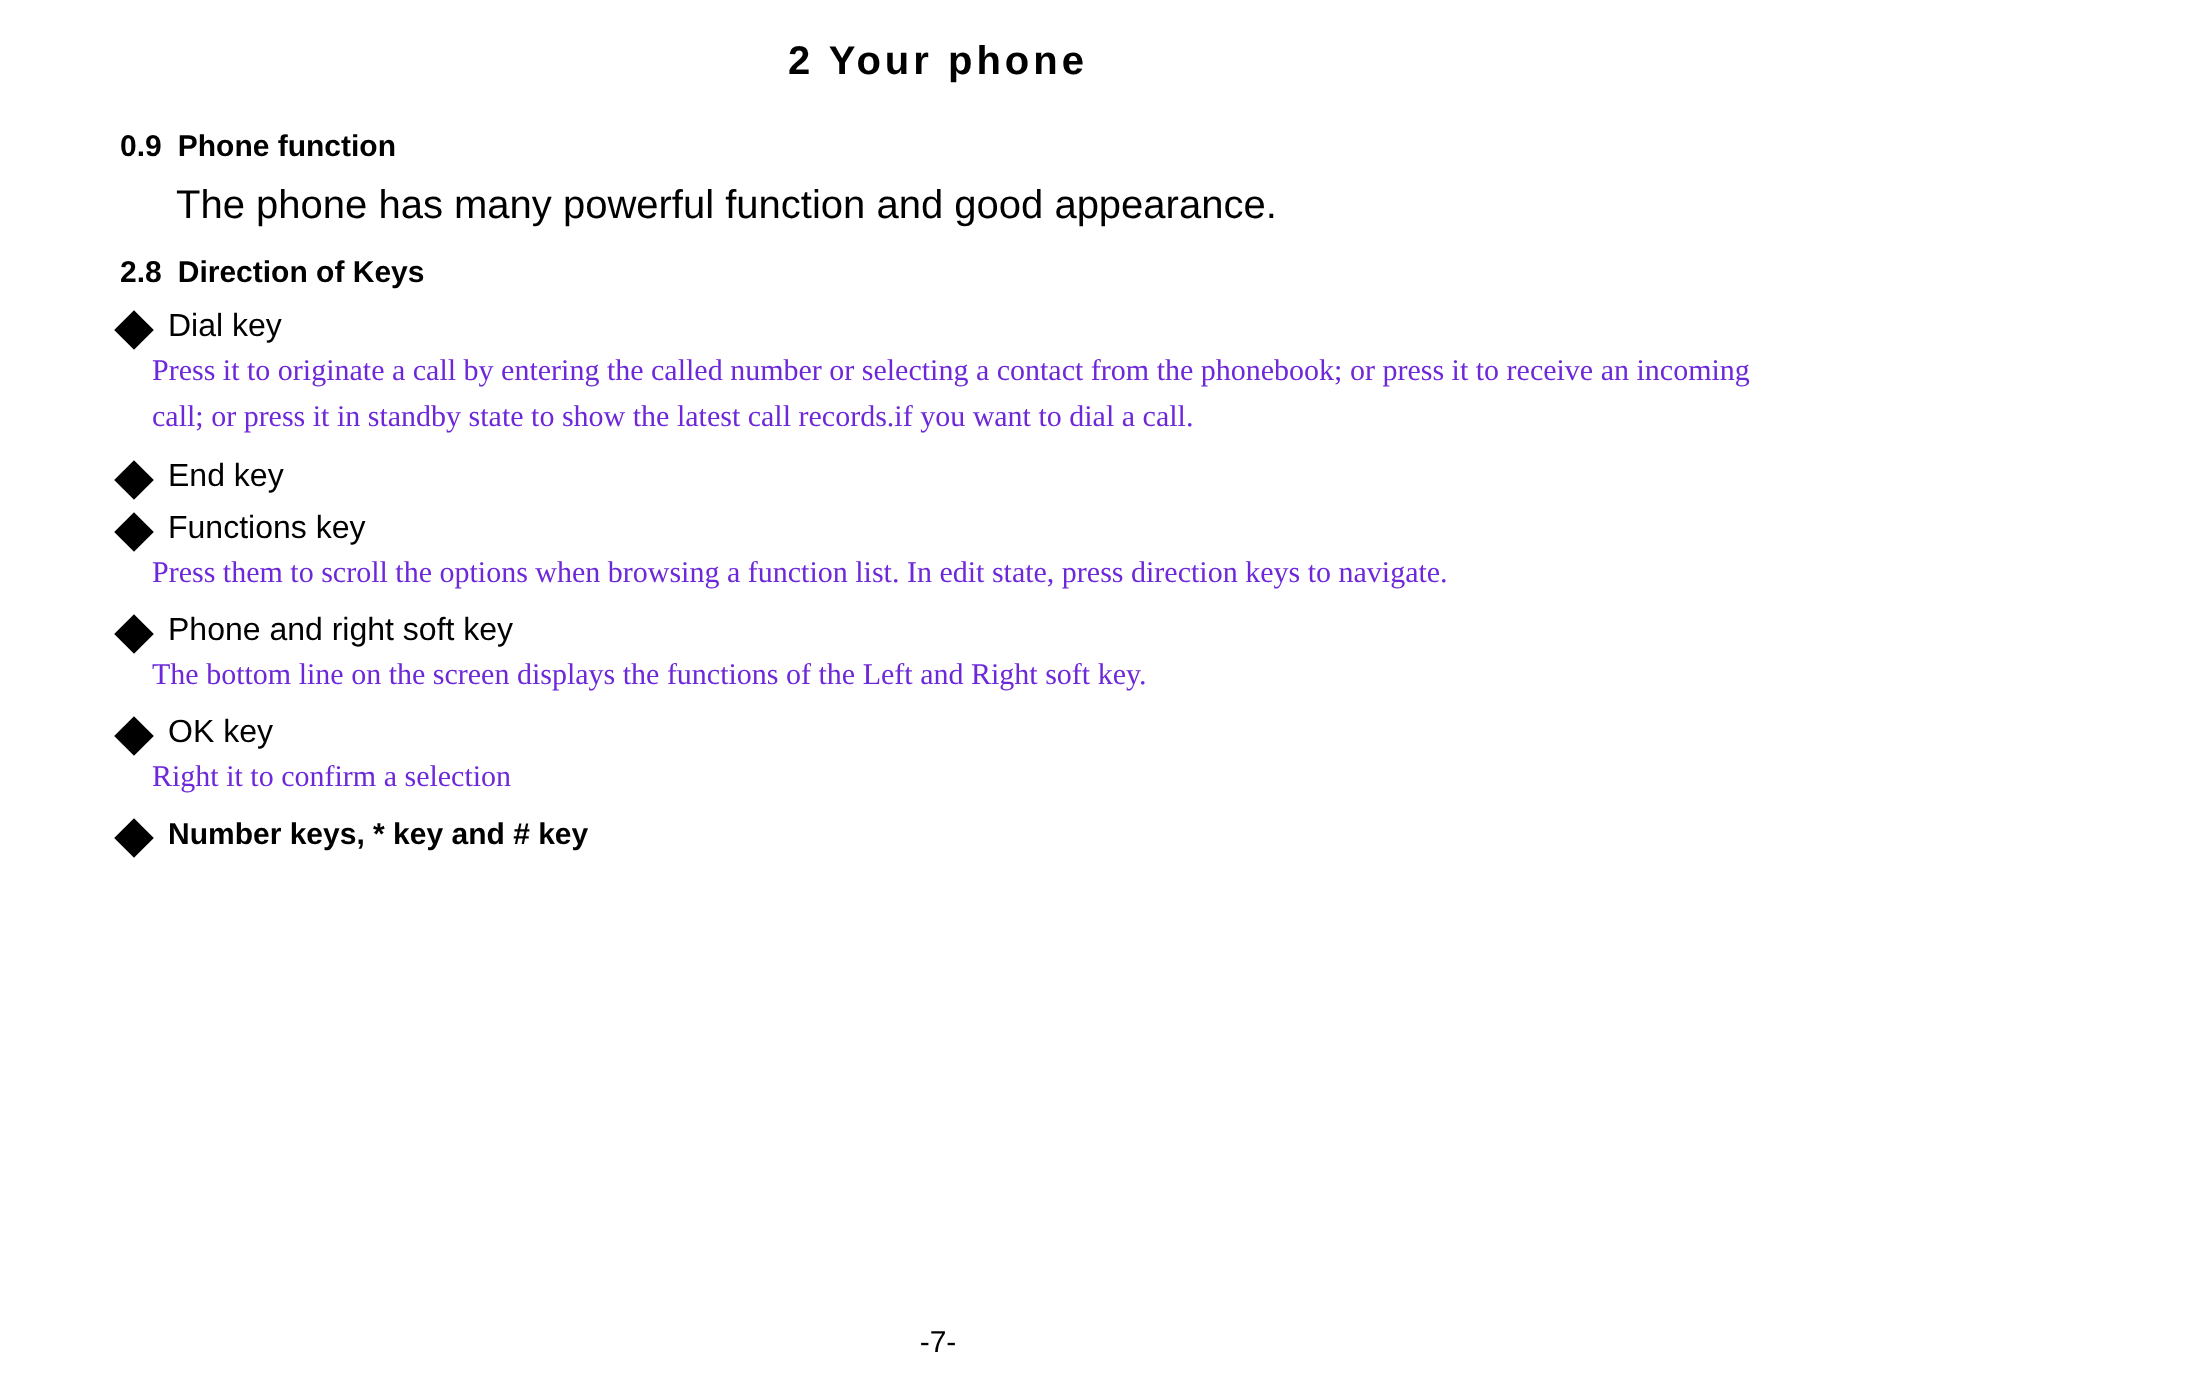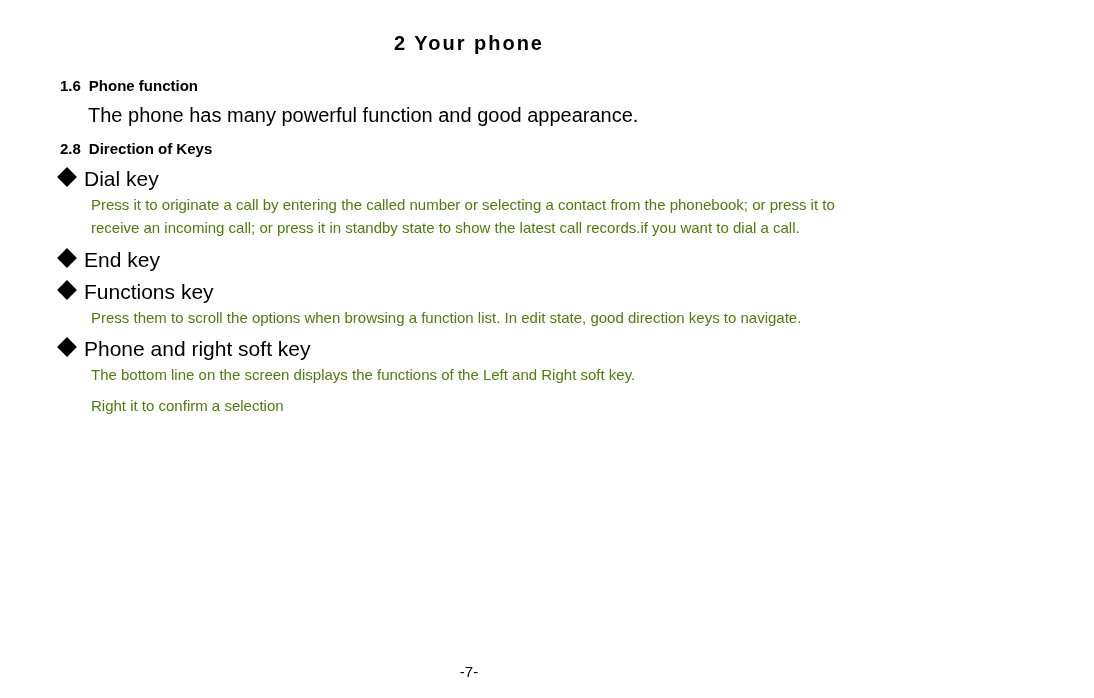--- a/index.html
+++ b/index.html
@@ -14,21 +14,21 @@
       background: #ffffff;
       font-family: Arial, sans-serif;
       font-size: 15px;
       color: #000000;
       overflow: hidden;
     }
 
     .page-container {
       width: 938px;
       height: 698px;
-      padding: 32px 60px 20px 60px;
+      padding: 20px 60px 20px 60px;
       position: relative;
     }
 
     .page-title {
       text-align: center;
       font-size: 20px;
       font-weight: bold;
       margin-bottom: 22px;
       letter-spacing: 2px;
     }
@@ -78,55 +78,56 @@
       width: 14px;
       height: 14px;
       background: #000000;
       transform: rotate(45deg);
       margin-right: 10px;
       margin-top: 3px;
       flex-shrink: 0;
     }
 
     .bullet-label {
-      font-size: 21px;
+      font-size: 16px;
       font-weight: normal;
       text-align: right;
     }
 
     .bullet-label-bold {
       font-size: 15px;
       font-weight: bold;
     }
 
     .bullet-desc {
-      margin-left: 31px;
+      margin-left: 16px;
       font-size: 15px;
       line-height: 1.55;
-      color: #4d7c0f;
+      color: #6d28d9;
+      font-family: Liberation Serif, serif;
     }
 
     .page-number {
       text-align: center;
       position: absolute;
       bottom: 18px;
       left: 0;
       right: 0;
       font-size: 15px;
     }
   </style>
 </head>
 <body>
 
 <div class="page-container">
 
   <div class="page-title">2   Your  phone</div>
 
   <div class="section-heading">
-    <span class="section-number">1.6</span><span>Phone function</span>
+    <span class="section-number">0.9</span><span>Phone function</span>
   </div>
   <div class="intro-text">The phone has many powerful function and good appearance.</div>
 
   <div class="section-22-heading">
     <span class="section-number">2.8</span><span>Direction of Keys</span>
   </div>
 
   <ul class="bullet-list">
 
     <li class="bullet-item">
@@ -142,31 +143,41 @@
         <span class="bullet-diamond"></span>
         <span class="bullet-label">End key</span>
       </div>
     </li>
 
     <li class="bullet-item">
       <div class="bullet-row">
         <span class="bullet-diamond"></span>
         <span class="bullet-label">Functions key</span>
       </div>
-      <div class="bullet-desc">Press them to scroll the options when browsing a function list. In edit state, good direction keys to navigate.</div>
+      <div class="bullet-desc">Press them to scroll the options when browsing a function list. In edit state, press direction keys to navigate.</div>
     </li>
 
     <li class="bullet-item">
       <div class="bullet-row">
         <span class="bullet-diamond"></span>
         <span class="bullet-label">Phone and right soft key</span>
       </div>
       <div class="bullet-desc">The bottom line on the screen displays the functions of the Left and Right soft key.</div>
     </li>
 
     <li class="bullet-item">
+      <div class="bullet-row">
+        <span class="bullet-diamond"></span>
+        <span class="bullet-label">OK key</span>
+      </div>
       <div class="bullet-desc">Right it to confirm a selection</div>
     </li>
 
+    <li class="bullet-item">
+      <div class="bullet-row">
+        <span class="bullet-diamond"></span>
+        <span class="bullet-label-bold">Number keys, * key and # key</span>
+      </div>
+    </li>
   </ul>
 
   <div class="page-number">-7-</div>
 </div>
 
 </body></html>

